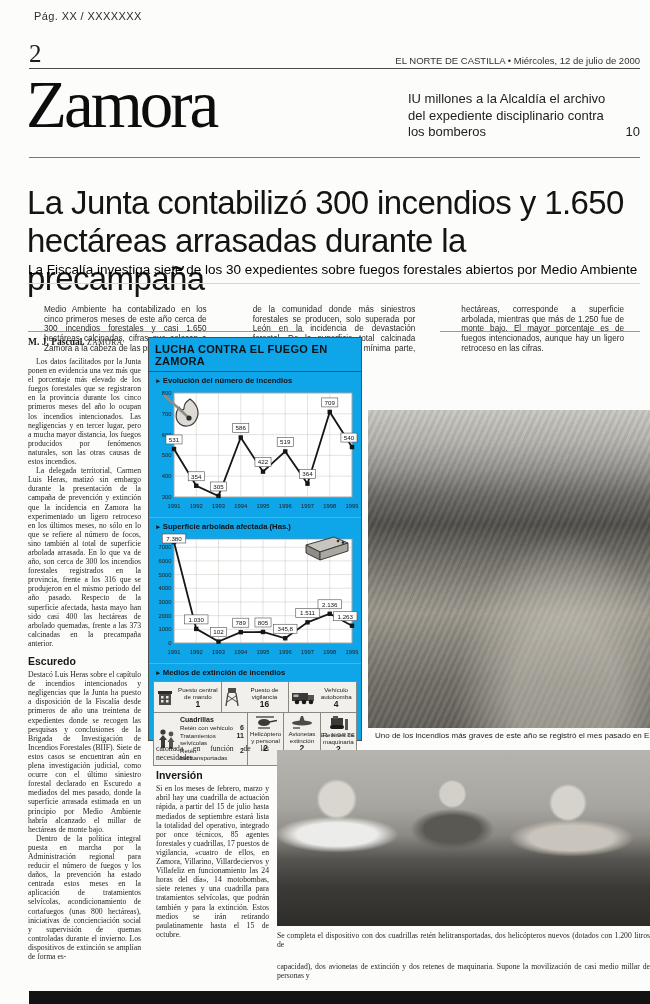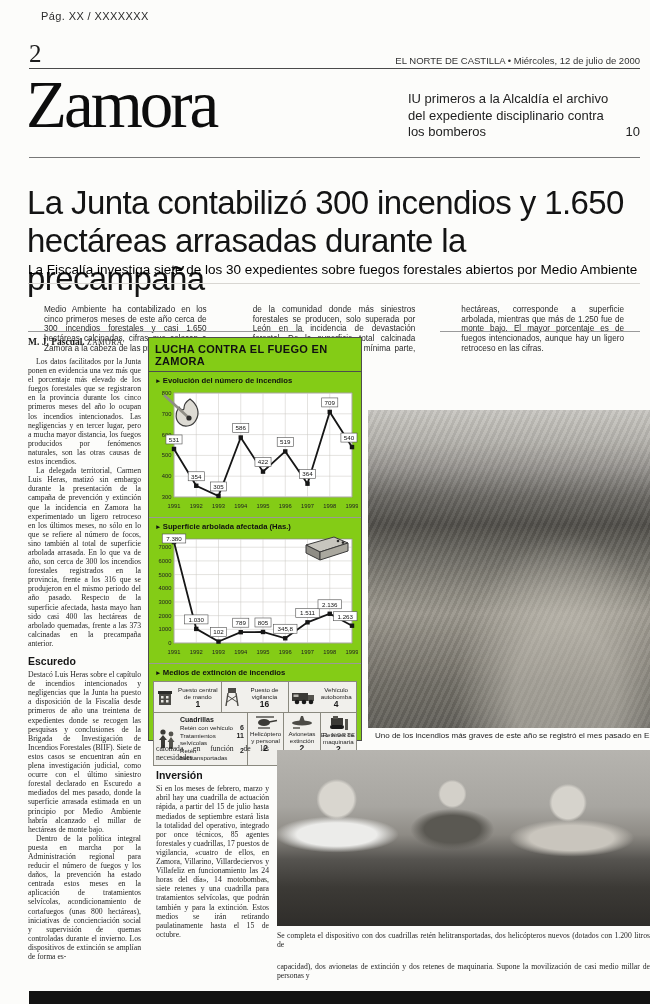--- a/index.html
+++ b/index.html
@@ -1,21 +1,21 @@
 <!DOCTYPE html>
 <html><head>
 <meta charset="utf-8">
 <style>
   html,body{margin:0;padding:0;background:#e9e8e5;}
   .page{position:relative;width:650px;height:1004px;background:#fcfcfa;overflow:hidden;
         font-family:"Liberation Sans",sans-serif;color:#1c1c1c;margin:0 auto;}
   .abs{position:absolute;}
 
   
-  .folio{left:41px;top:10px;font-size:11px;color:#2b2b2b;letter-spacing:.4px;}
+  .folio{left:34px;top:10px;font-size:11px;color:#2b2b2b;letter-spacing:.4px;}
   .pagenum{left:29px;top:40px;font-family:"Liberation Serif",serif;font-size:25px;}
   .toprule{left:29px;top:68px;width:611px;height:1px;background:#4a4a4a;}
   .dateline{right:10px;top:55px;font-size:9.5px;color:#333;}
   .masthead{left:26px;top:66px;font-family:"Liberation Serif",serif;font-size:67px;
             letter-spacing:-3px;color:#0d0d0d;}
   .teaser{left:408px;top:91px;width:232px;font-size:13px;line-height:16.5px;color:#222;}
   .teaser .lastline{display:flex;justify-content:space-between;}
   .rule2{left:29px;top:157px;width:611px;height:1px;background:#777;}
 
   
@@ -36,21 +36,21 @@
   .bodycol{font-family:"Liberation Serif",serif;font-size:7.7px;line-height:9.1px;
            text-align:justify;color:#1f1f1f;overflow:hidden;}
   .bodycol p{margin:0;text-indent:8px;}
   .bodycol p.noindent{text-indent:0;}
   .leftcol{left:28px;top:357px;width:113px;height:628px;}
   .contcol{left:148px;top:744px;width:113px;height:248px;margin-left:8px;}
   .crosshead{font-family:"Liberation Sans",sans-serif;font-weight:bold;font-size:10.5px;
              margin:9px 0 4px;text-indent:0;color:#151515;}
 
   
-  .info{left:148px;top:337px;width:214px;height:404px;background:#84cc16;
+  .info{left:148px;top:337px;width:214px;height:404px;background:#0ea5e9;
         border:1px solid #4d4d4d;box-sizing:border-box;}
   .info-title{font-size:11px;font-weight:bold;letter-spacing:.3px;padding:5px 6px 4px;
               border-bottom:1px solid #4d4d4d;color:#111;}
   .sec-label{font-size:7.7px;font-weight:bold;padding:4px 6px 2px;color:#111;}
   .sec-label::before{content:"\25BA\2009";font-size:6.5px;}
   .sec-sep{border-top:1px solid #9b9a95;}
   .chart-wrap{position:relative;margin:0 3px;}
   .chart-wrap svg{display:block;font-family:"Liberation Sans",sans-serif;}
   .deco{position:absolute;pointer-events:none;}
 
@@ -100,21 +100,21 @@
 
 <div class="page">
 
   <div class="abs folio">Pág. XX / XXXXXXX</div>
   <div class="abs pagenum">2</div>
   <div class="abs dateline">EL NORTE DE CASTILLA  •  Miércoles, 12 de julio de 2000</div>
   <div class="abs toprule"></div>
 
   <div class="abs masthead">Zamora</div>
   <div class="abs teaser">
-    <div>IU primeros a la Alcaldía el archivo</div>
+    <div>IU millones a la Alcaldía el archivo</div>
     <div>del expediente disciplinario contra</div>
     <div class="lastline">
       <span>los bomberos</span>
       <span>10</span>
     </div>
   </div>
   <div class="abs rule2"></div>
 
   <div class="abs headline">
     <div>La Junta contabilizó 300 incendios y 1.650</div>

